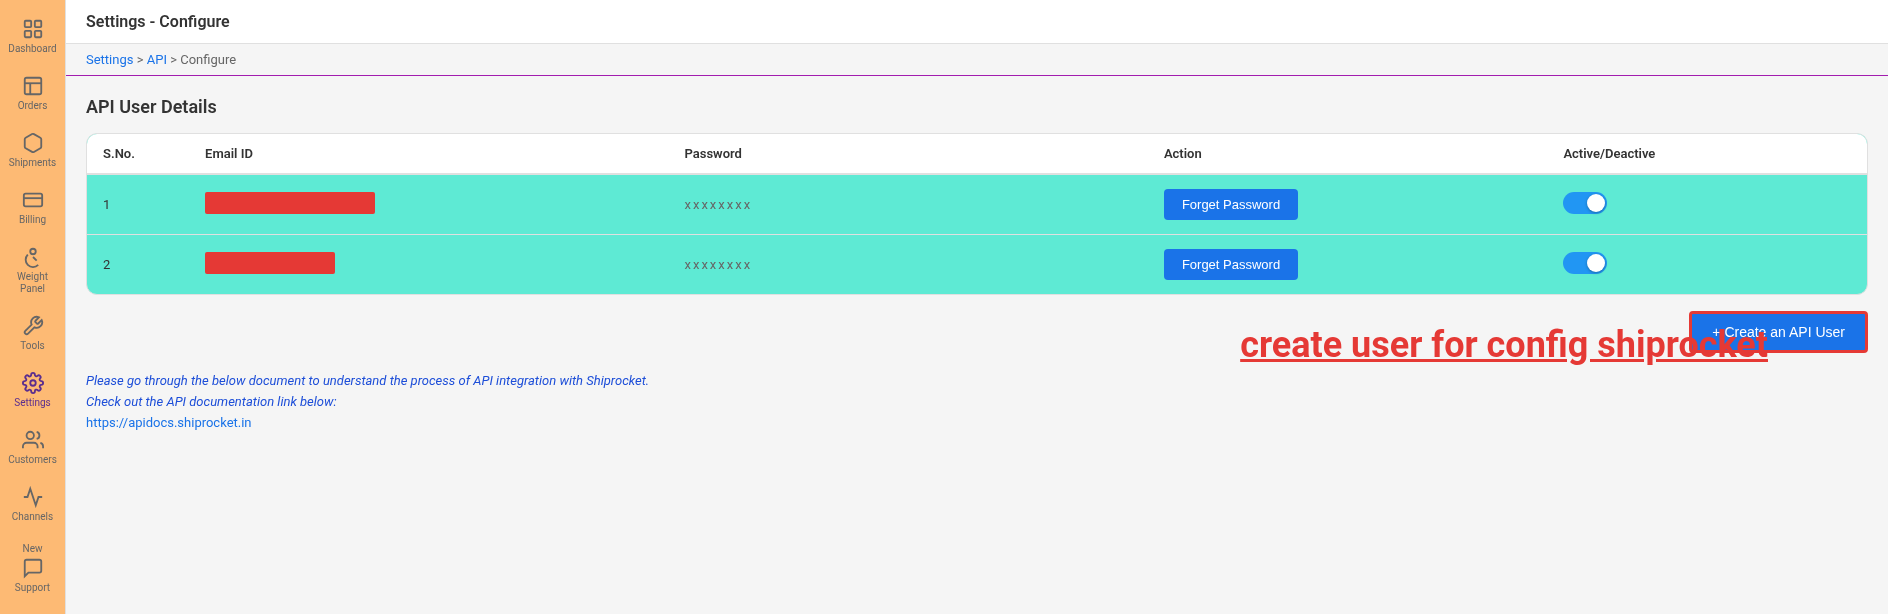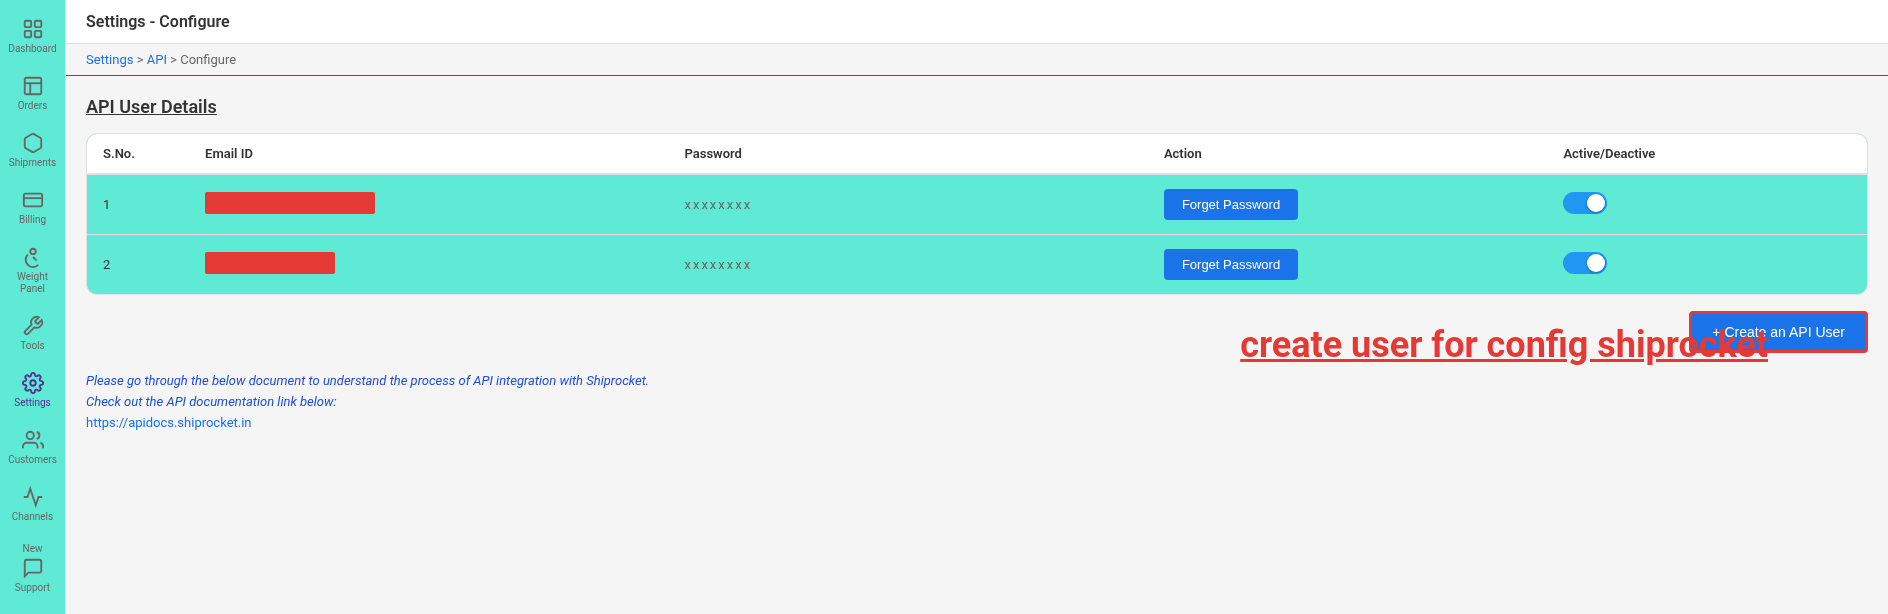--- a/index.html
+++ b/index.html
@@ -1,21 +1,21 @@
 <!DOCTYPE html>
 <html><head>
   <meta charset="utf-8">
   <style>
     * { box-sizing: border-box; margin: 0; padding: 0; }
     body { font-family: -apple-system, BlinkMacSystemFont, 'Segoe UI', Roboto, sans-serif; background: #f5f5f5; display: flex; height: 614px; overflow: hidden; }
 
     
     .sidebar {
       width: 66px;
-      background: #5eead4;
+      background: #fdba74;
       border-right: 1px solid #e0e0e0;
       display: flex;
       flex-direction: column;
       align-items: center;
       padding: 8px 0;
       flex-shrink: 0;
       height: 614px;
       overflow-y: auto;
     }
     .sidebar-item {
@@ -86,21 +86,20 @@
       padding: 20px;
       overflow-y: auto;
       background: #f5f5f5;
     }
 
     .section-title {
       font-size: 18px;
       font-weight: 600;
       color: #333;
       margin-bottom: 16px;
-      text-decoration: underline;
     }
 
     
     .table-container {
       background: #5eead4;
       border: 1px solid #e0e0e0;
       border-radius: 11px;
       overflow: hidden;
       margin-bottom: 16px;
     }

